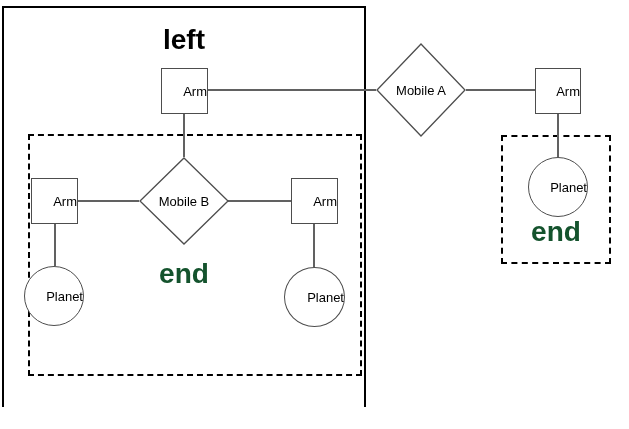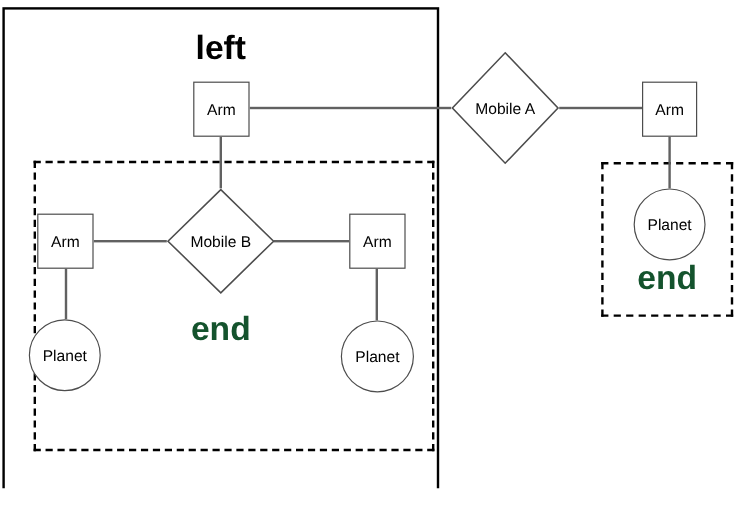--- a/index.html
+++ b/index.html
@@ -63,24 +63,26 @@
     align-items: center;
     justify-content: center;
     font-size: 13px;
     line-height: 15px;
     color: #000;
     z-index: 3;
     text-align: center;
   }
   .node.box {
     border: 1.5px solid #4d4d4d;
+    justify-content: flex-end;
   }
   .node.circle {
     border: 1.3px solid #4d4d4d;
     border-radius: 50%;
+    justify-content: flex-end;
   }
   .node.diamond {
     background: transparent;
     border: none;
   }
   .node.diamond svg {
     position: absolute;
     left: 0;
     top: 0;
   }

